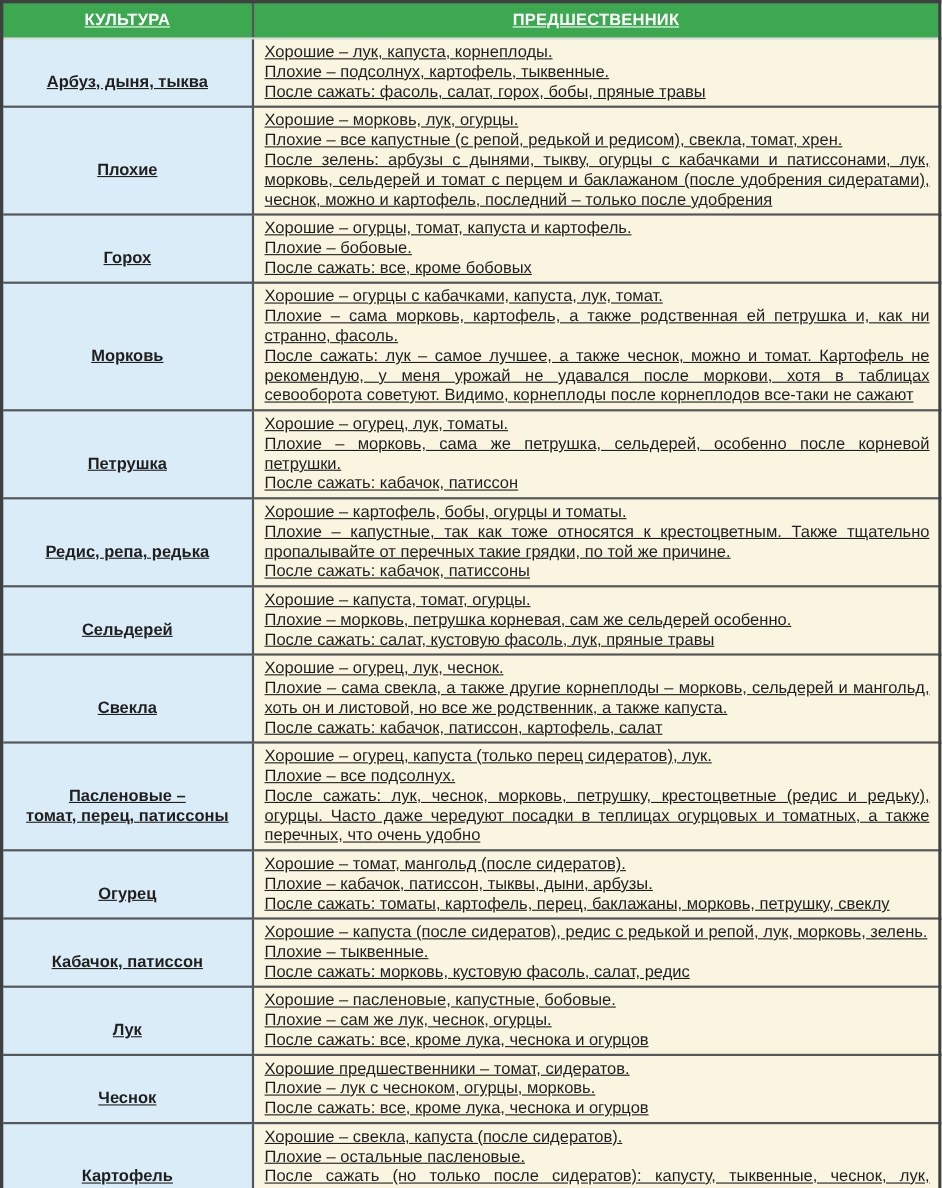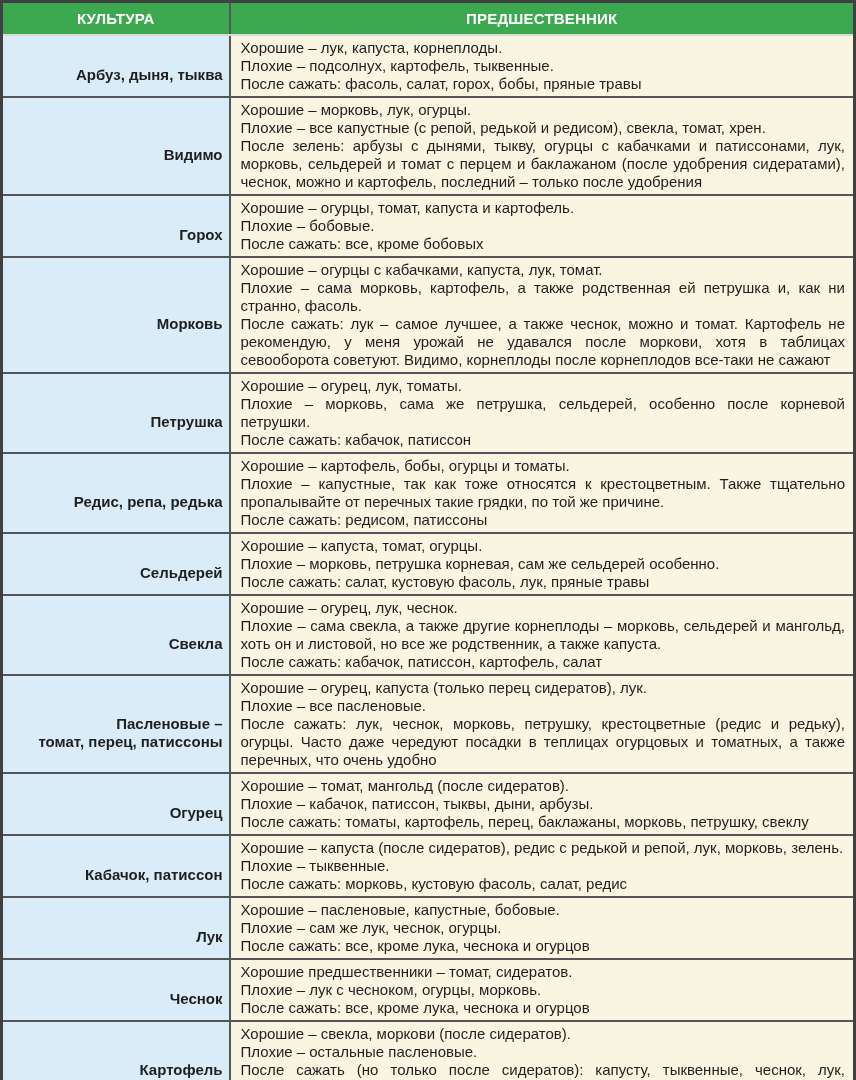--- a/index.html
+++ b/index.html
@@ -20,37 +20,38 @@
     color:var(--text);
   }
   table{
     border-collapse:collapse;
     table-layout:fixed;
     width:856px;
     border:3px solid var(--border-outer);
   }
   th,td{
     border:2px solid var(--border);
+    text-decoration:underline;
   }
   th{
     background:var(--header-bg);
     color:var(--header-text);
     font-size:15px;
     font-weight:bold;
     height:27px;
     padding:2px 4px;
     border-bottom-color:var(--header-divider);
     letter-spacing:.2px;
   }
   td.culture{
     background:var(--culture-bg);
     font-weight:bold;
     font-size:15px;
     line-height:18px;
-    text-align:right;
+    text-align:center;
     vertical-align:middle;
     padding:3px 6px;
     white-space:pre-line;
   }
   td.pred{
     background:var(--pred-bg);
     font-size:15px;
     vertical-align:middle;
     padding:3px 8px 3px 10px;
   }
@@ -81,21 +82,21 @@
     </td>
     <td class="pred">
           <p class="line">Хорошие – лук, капуста, корнеплоды.</p>
           <p class="line">Плохие – подсолнух, картофель, тыквенные.</p>
           <p class="line">После сажать: фасоль, салат, горох, бобы, пряные травы</p>
         </td>
   </tr>
 
   <tr>
     <td class="culture">
-      <span>Видимо</span>
+      <span>Плохие</span>
     </td>
     <td class="pred">
           <p class="line">Хорошие – морковь, лук, огурцы.</p>
           <p class="line">Плохие – все капустные (с репой, редькой и редисом), свекла, томат, хрен.</p>
           <p class="line">После зелень: арбузы с дынями, тыкву, огурцы с кабачками и патиссонами, лук, морковь, сельдерей и томат с перцем и баклажаном (после удобрения сидератами), чеснок, можно и картофель, последний – только после удобрения</p>
         </td>
   </tr>
 
   <tr>
     <td class="culture">
@@ -130,21 +131,21 @@
         </td>
   </tr>
 
   <tr>
     <td class="culture">
       <span>Редис, репа, редька</span>
     </td>
     <td class="pred">
           <p class="line">Хорошие – картофель, бобы, огурцы и томаты.</p>
           <p class="line">Плохие – капустные, так как тоже относятся к крестоцветным. Также тщательно пропалывайте от перечных такие грядки, по той же причине.</p>
-          <p class="line">После сажать: редисом, патиссоны</p>
+          <p class="line">После сажать: кабачок, патиссоны</p>
         </td>
   </tr>
 
   <tr>
     <td class="culture">
       <span>Сельдерей</span>
     </td>
     <td class="pred">
           <p class="line">Хорошие – капуста, томат, огурцы.</p>
           <p class="line">Плохие – морковь, петрушка корневая, сам же сельдерей особенно.</p>
@@ -163,21 +164,21 @@
         </td>
   </tr>
 
   <tr>
     <td class="culture">
       <span>Пасленовые –
 томат, перец, патиссоны</span>
     </td>
     <td class="pred">
           <p class="line">Хорошие – огурец, капуста (только перец сидератов), лук.</p>
-          <p class="line">Плохие – все пасленовые.</p>
+          <p class="line">Плохие – все подсолнух.</p>
           <p class="line">После сажать: лук, чеснок, морковь, петрушку, крестоцветные (редис и редьку), огурцы. Часто даже чередуют посадки в теплицах огурцовых и томатных, а также перечных, что очень удобно</p>
         </td>
   </tr>
 
   <tr>
     <td class="culture">
       <span>Огурец</span>
     </td>
     <td class="pred">
           <p class="line">Хорошие – томат, мангольд (после сидератов).</p>
@@ -217,19 +218,19 @@
           <p class="line">Плохие – лук с чесноком, огурцы, морковь.</p>
           <p class="line">После сажать: все, кроме лука, чеснока и огурцов</p>
         </td>
   </tr>
 
   <tr>
     <td class="culture">
       <span>Картофель</span>
     </td>
     <td class="pred">
-          <p class="line">Хорошие – свекла, моркови (после сидератов).</p>
+          <p class="line">Хорошие – свекла, капуста (после сидератов).</p>
           <p class="line">Плохие – остальные пасленовые.</p>
           <p class="line">После сажать (но только после сидератов): капусту, тыквенные, чеснок, лук, корнеплоды, зелень</p>
         </td>
   </tr>
 </tbody>
 </table>
 
 </body></html>

